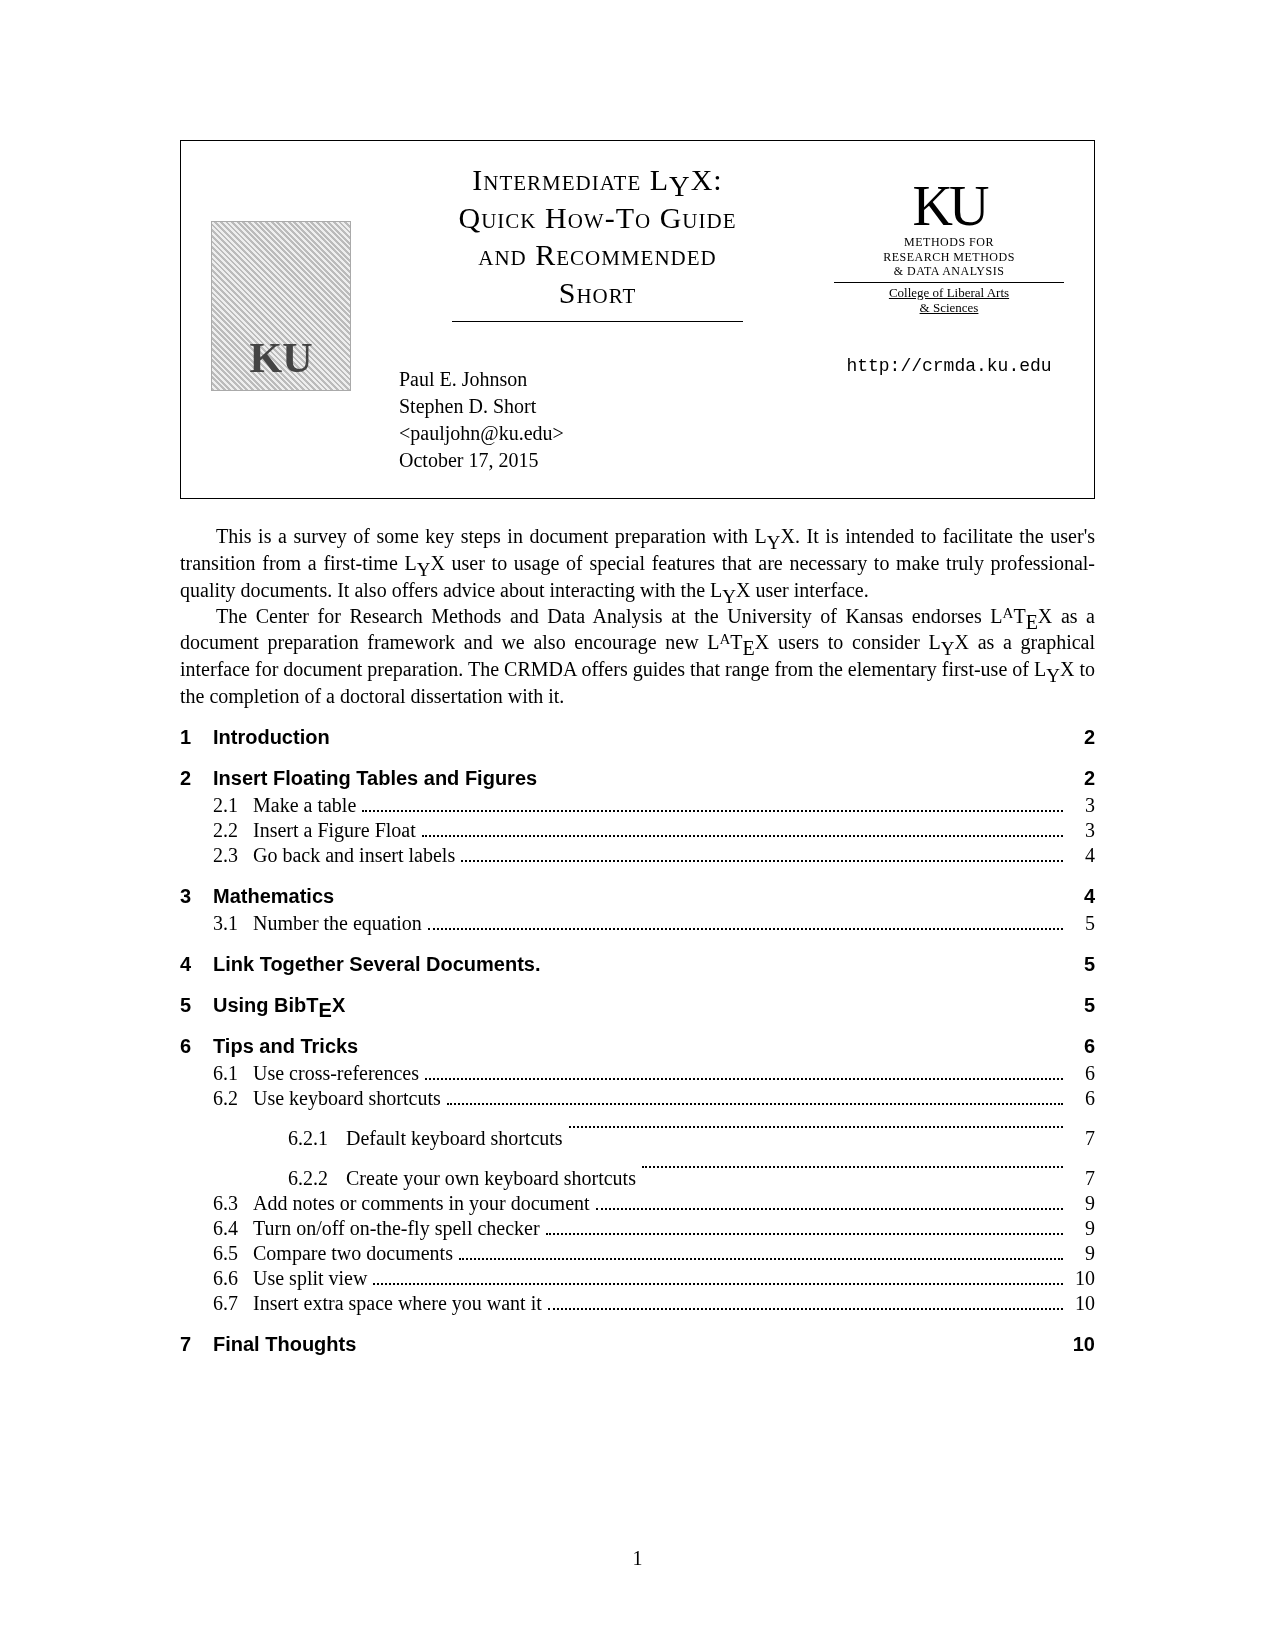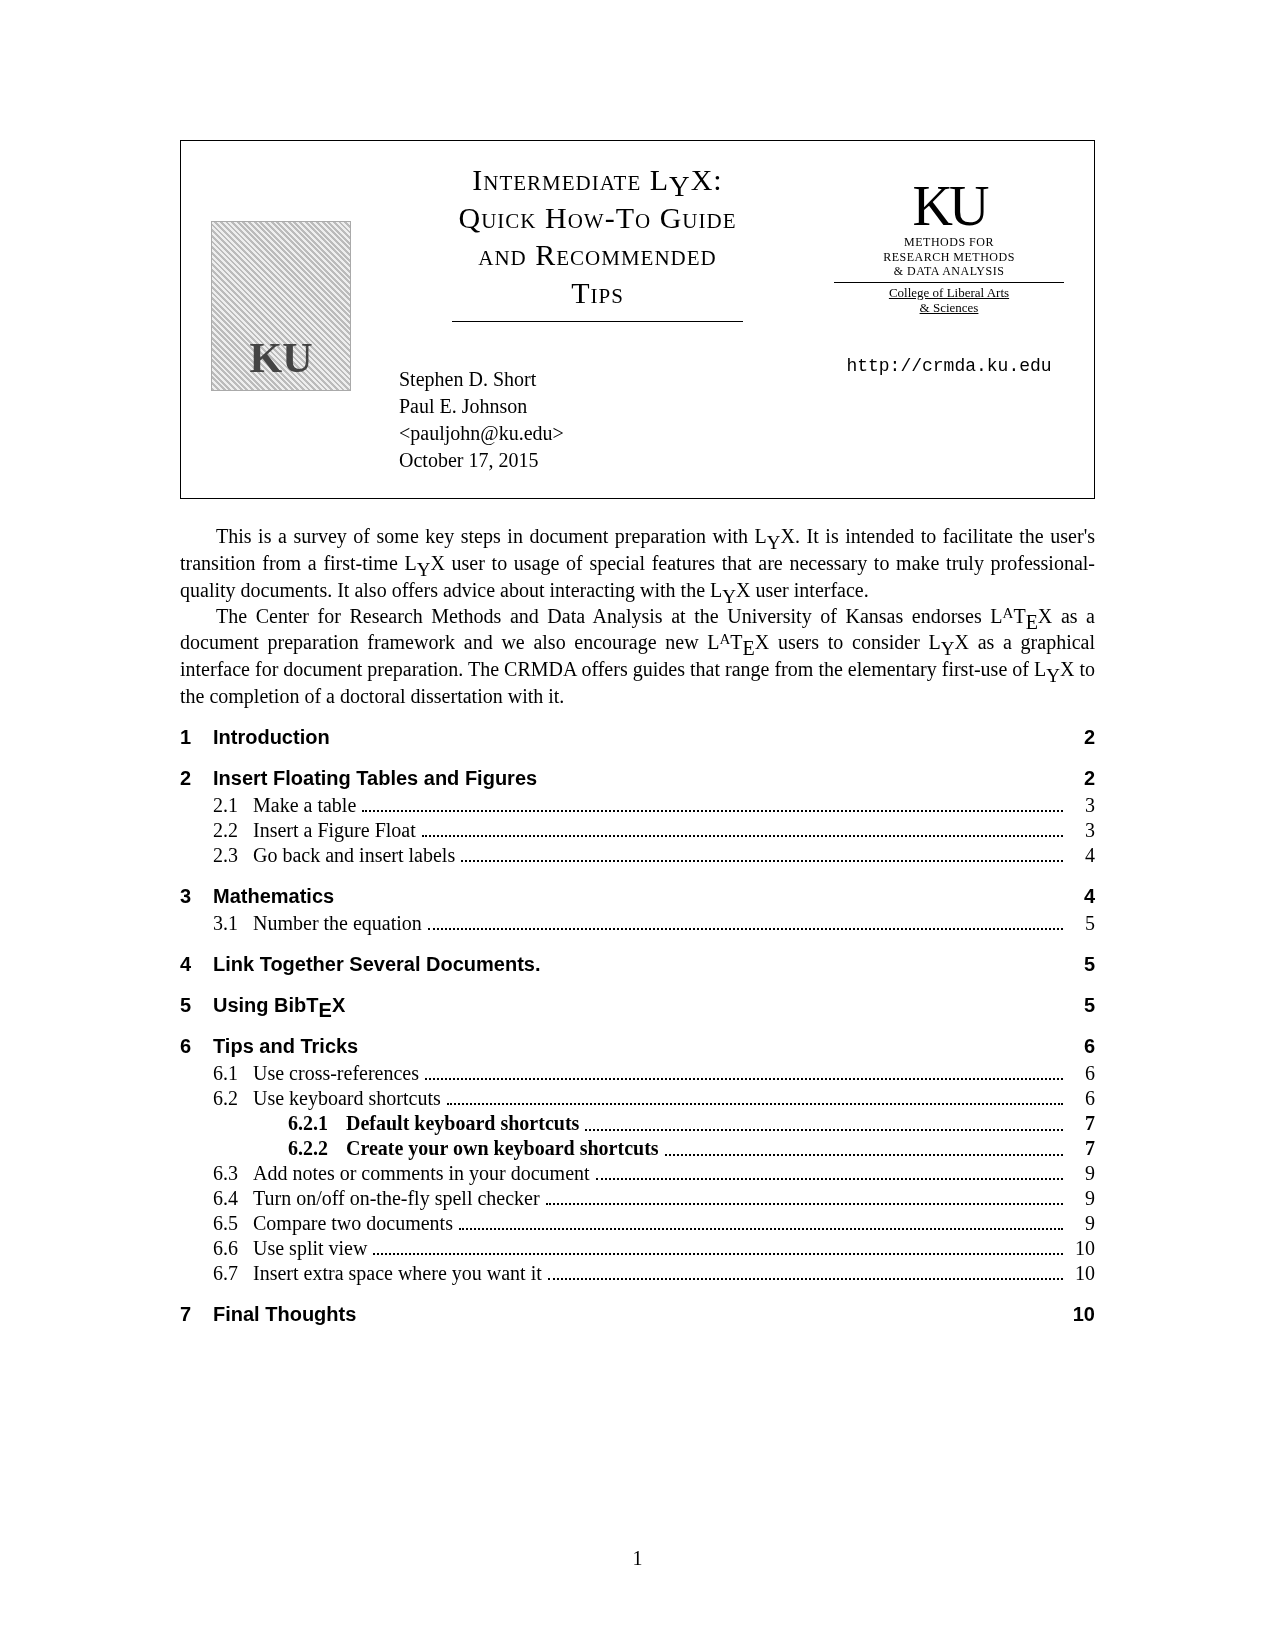--- a/index.html
+++ b/index.html
@@ -146,25 +146,25 @@
   .toc-sub {
     display: flex;
     align-items: baseline;
     font-family: "Times New Roman", Times, serif;
     font-weight: normal;
     padding-left: 33px;
     margin-top: 0px;
   }
   .toc-subsub {
     display: flex;
-    align-items: flex-end;
+    align-items: flex-start;
     font-family: "Times New Roman", Times, serif;
-    font-weight: bold;
+    font-weight: normal;
     padding-left: 108px;
-    margin-top: 0px;
+    margin-top: 15px;
   }
   .toc-num {
     width: 33px;
     flex-shrink: 0;
   }
   .toc-sub .toc-num { width: 40px; }
   .toc-subsub .toc-num { width: 58px; }
   .toc-title {
     white-space: nowrap;
   }
@@ -205,26 +205,26 @@
       <div class="logo-col">
         <div class="logo-placeholder">
           <span>KU</span>
         </div>
       </div>
       <div class="title-col">
         <div class="title-block">
           <span>Intermediate L</span><span class="lyx"><span class="y">Y</span></span><span>X:</span><br>
           <span>Quick How-To Guide</span><br>
           <span>and Recommended</span><br>
-          <span>Tips</span>
+          <span>Short</span>
         </div>
         <hr>
         <div class="author-block">
+          <div>Paul E. Johnson</div>
           <div>Stephen D. Short</div>
-          <div>Paul E. Johnson</div>
           <div>&lt;pauljohn@ku.edu&gt;</div>
           <div>October 17, 2015</div>
         </div>
       </div>
       <div class="right-col">
         <div class="ku-logo">KU</div>
         <div class="ku-sub">
           <span>METHODS FOR</span><br>
           <span>RESEARCH METHODS</span><br>
           <span>&amp; DATA ANALYSIS</span>

